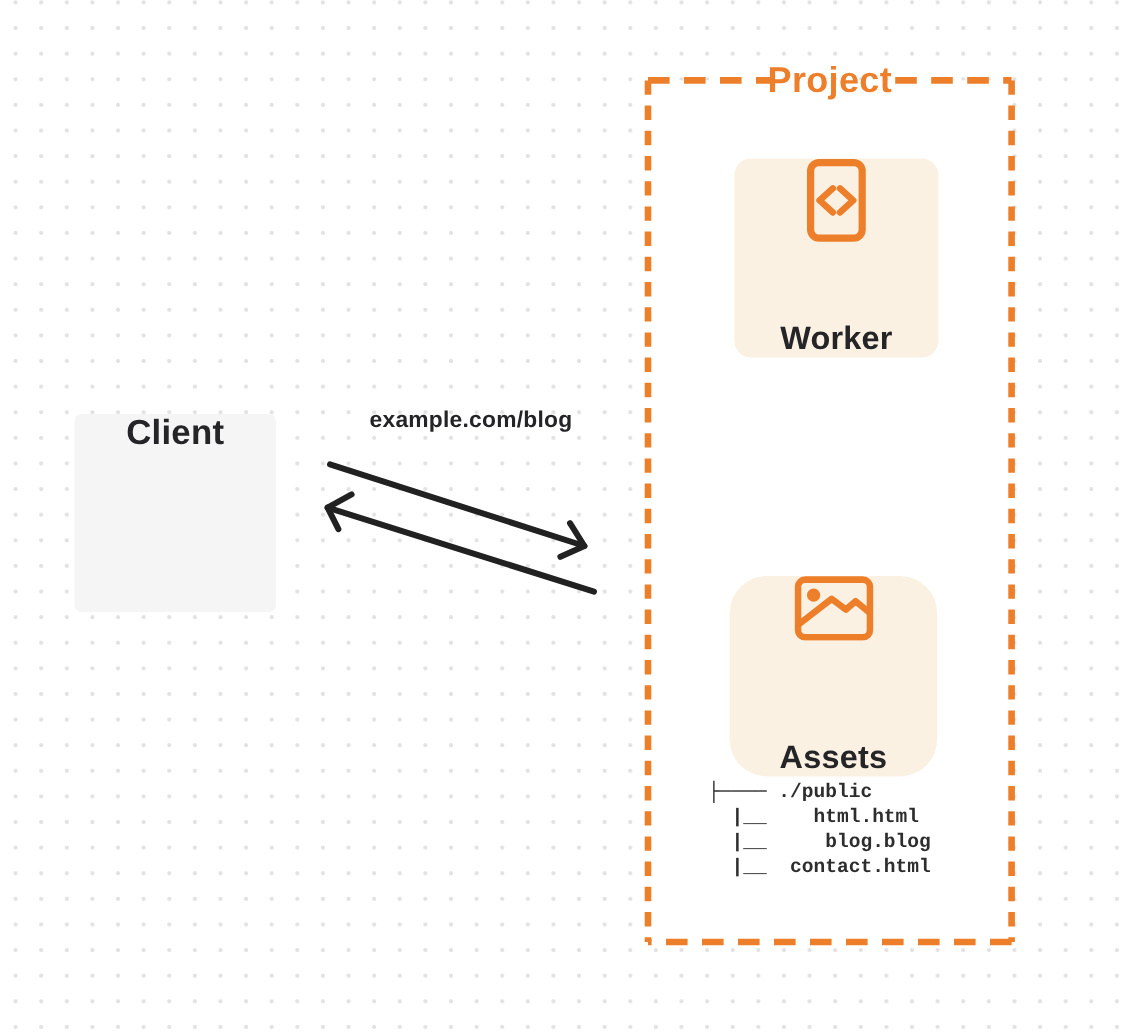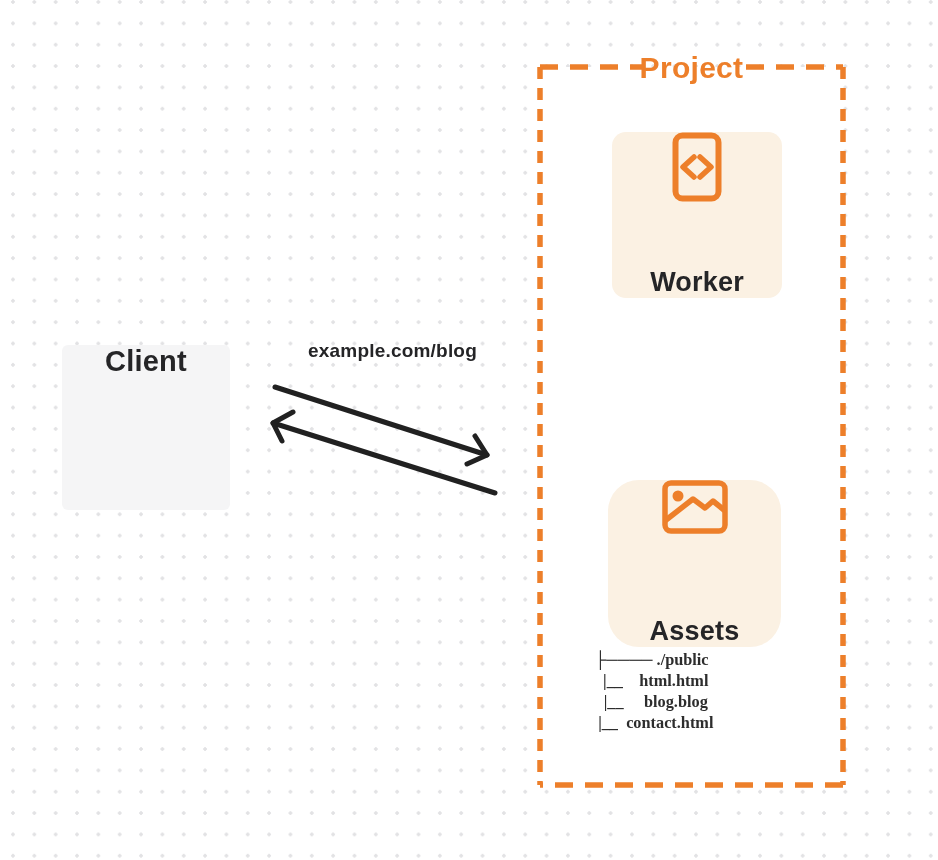--- a/index.html
+++ b/index.html
@@ -43,24 +43,23 @@
   }
   .worker-card{left:612px;top:132px;width:170px;height:166px;}
   .assets-card{left:608px;top:480px;width:173px;height:167px;border-radius:31px;}
   .card .icon{display:block;}
   .card .card-label{
     margin-top:24px;font-size:27px;font-weight:700;color:#252527;letter-spacing:.2px;
   }
   
   .file-tree{
     position:absolute;left:590px;top:650px;
-    font-family:Liberation Serif, serif;
+    font-family:Liberation Mono, monospace;
     font-size:16.3px;line-height:20.9px;font-weight:700;
     color:#2d2d2d;
-    text-align:center;
   }
   .file-tree .tree-line{white-space:pre;}
 </style>
 </head>
 <body>
 
 <div class="canvas">
 
   <div class="client-box">
     <span>Client</span>

